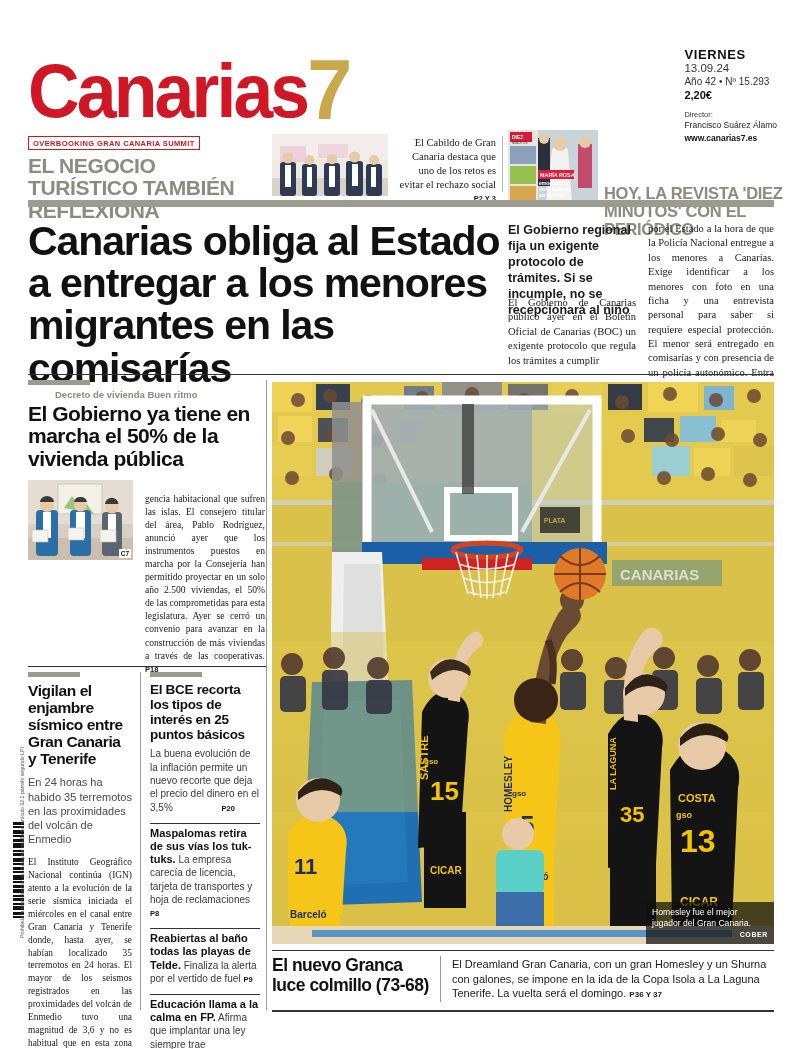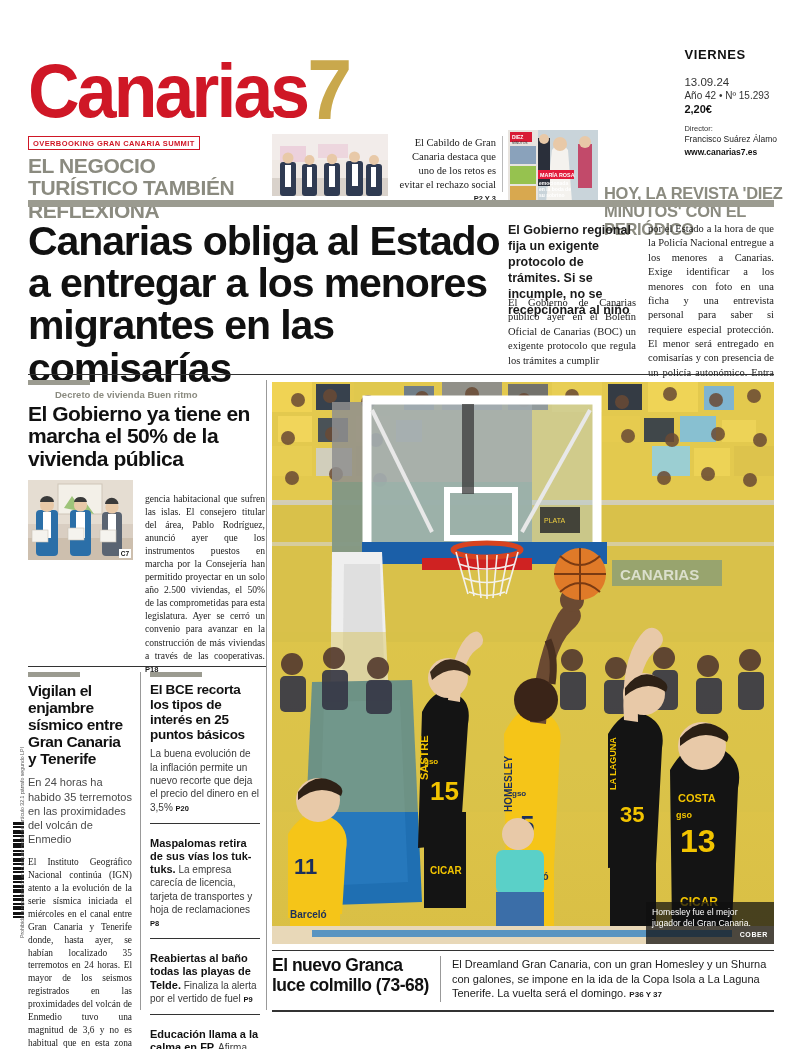--- a/index.html
+++ b/index.html
@@ -19,21 +19,21 @@
     font-family: "Liberation Sans", sans-serif;
     font-weight: bold; font-size: 76px; letter-spacing: -3px;
     color: #cf1726; line-height: 1;
     transform: scaleX(0.94);
     transform-origin: left center;
   }
   .logo .seven { color: #c9a84c; font-size: 86px; vertical-align: -2px; }
 
   .dateblock { position: absolute; right: 22px; top: 47px; text-align: left; }
   .dateblock .dow { font-size: 13px; font-weight: bold; letter-spacing: .6px; color: #111; }
-  .dateblock .date { font-size: 11.5px; color: #333; margin-top: 14px; }
+  .dateblock .date { font-size: 11.5px; color: #333; margin-top: 0; }
   .dateblock .year { font-size: 10px; color: #333; margin-top: 2px; }
   .dateblock .price { font-size: 11px; font-weight: bold; color: #111; margin-top: 2px; }
   .dateblock .dirlabel { font-size: 7.5px; color: #333; margin-top: 9px; }
   .dateblock .dirname { font-size: 8.5px; color: #222; margin-top: 1px; }
   .dateblock .web { font-size: 8.5px; font-weight: bold; color: #111; margin-top: 3px; }
 
   
   .promostrip { position: absolute; left: 0; top: 128px; width: 740px; height: 72px; }
   .kicker-box {
     display: inline-block; border: 1px solid #cf1726; color: #cf1726;
@@ -125,22 +125,22 @@
   .col1 .standfirst { margin-top: 8px; font-size: 11px; line-height: 1.3; color: #4a4a4a; }
   .col1 .body {
     margin-top: 9px; font-family: "Liberation Serif", serif;
     font-size: 9.4px; line-height: 1.38; color: #1a1a1a; text-align: justify;
   }
 
   
   .col2 { position: absolute; left: 150px; top: 672px; width: 110px; }
   .col2 .head { margin-top: 5px; font-size: 13.5px; font-weight: bold; line-height: 1.12; color: #111; letter-spacing: -.3px; }
   .col2 .lead { margin-top: 5px; font-size: 10px; line-height: 1.33; color: #3a3a3a; }
-  .col2 .lead .ref { font-weight: bold; font-size: 7.5px; color: #111; }
-  .brief { margin-top: 9px; border-top: 1px solid #333; padding-top: 13px; }
+  .col2 .lead .ref { font-weight: bold; font-size: 7.5px; color: #111; margin-left: 46px; }
+  .brief { margin-top: 9px; border-top: 1px solid #333; padding-top: 3px; }
   .brief .b-head { font-size: 11px; font-weight: bold; line-height: 1.2; color: #111; }
   .brief .b-head .b-text { font-weight: normal; font-size: 10px; color: #3a3a3a; }
   .brief .b-head .ref { font-weight: bold; font-size: 7.5px; color: #111; }
 
   
   .photo {
     position: absolute; left: 272px; top: 382px; width: 502px; height: 562px;
     overflow: hidden; background: #1f6fb2;
   }
   .photo-caption {

